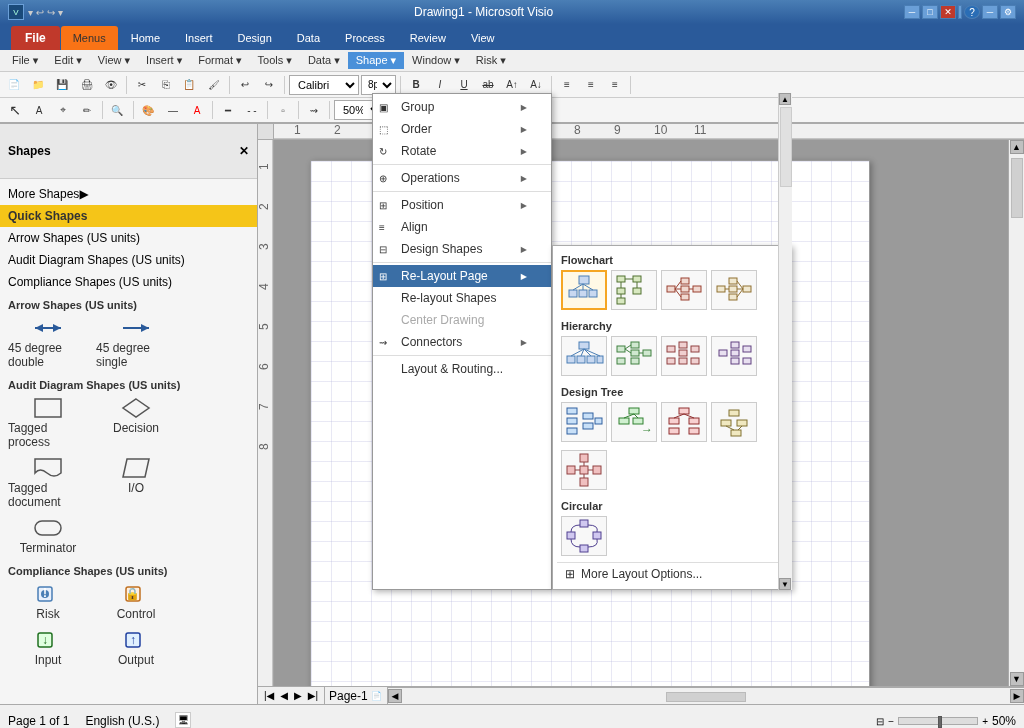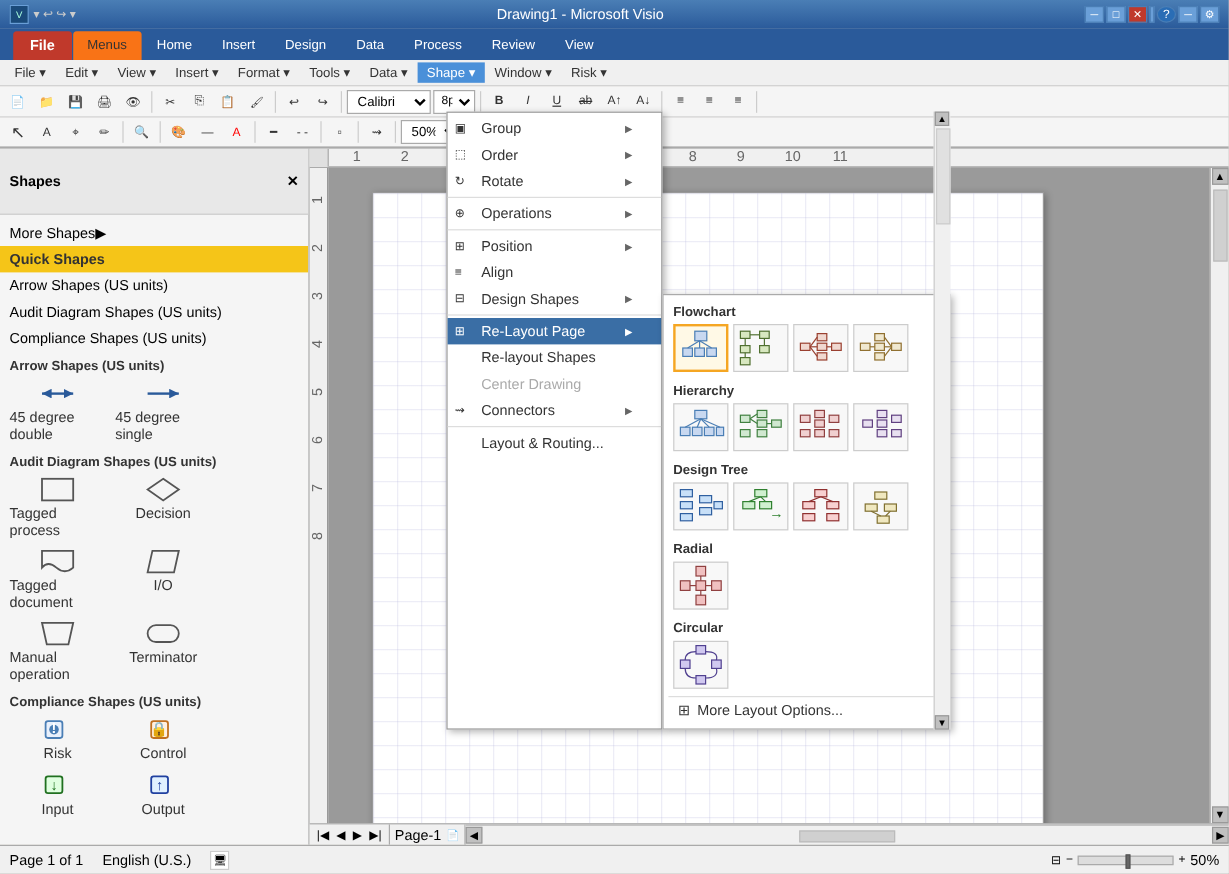--- a/index.html
+++ b/index.html
@@ -200,21 +200,21 @@
       display: flex;
       align-items: center;
     }
 
     
     .status-bar {
       background: #f0f0f0;
       border-top: 1px solid #aaa;
       height: 24px;
       display: flex;
-      align-items: center;
+      align-items: flex-end;
       padding: 0 8px;
       font-size: 11px;
       gap: 16px;
       position: absolute;
       bottom: 0; left: 0; right: 0;
     }
 
     
     .dropdown-overlay {
       position: absolute;
@@ -475,28 +475,20 @@
         <div class="shape-item">
           <div class="shape-icon">
             <svg width="28" height="20">
                 <polygon points="5,1 27,1 23,19 1,19" fill="none" stroke="#555" stroke-width="1.5"></polygon>
               </svg>
           </div>
           <span>I/O</span>
         </div>
         <div class="shape-item">
           <div class="shape-icon">
-            <svg width="28" height="20">
-                <polygon points="1,1 27,1 23,19 5,19" fill="none" stroke="#555" stroke-width="1.5"></polygon>
-              </svg>
-          </div>
-          <span>Manual operation</span>
-        </div>
-        <div class="shape-item">
-          <div class="shape-icon">
             <svg width="28" height="16">
                 <rect x="1" y="1" width="26" height="14" rx="7" ry="7" fill="none" stroke="#555" stroke-width="1.5"></rect>
               </svg>
           </div>
           <span>Terminator</span>
         </div>
       </div>
 
       <div class="shape-group-title">Compliance Shapes (US units)</div>
       <div class="shape-items">
@@ -833,21 +825,20 @@
             <rect x="16" y="24" width="10" height="6" fill="#f0e8c0" stroke="#807030" stroke-width="1"></rect>
             <rect x="6" y="14" width="10" height="6" fill="#f0e8c0" stroke="#807030" stroke-width="1"></rect>
             <rect x="22" y="14" width="10" height="6" fill="#f0e8c0" stroke="#807030" stroke-width="1"></rect>
             <rect x="14" y="4" width="10" height="6" fill="#f0e8c0" stroke="#807030" stroke-width="1"></rect>
             <line x1="11" y1="20" x2="19" y2="24" stroke="#807030" stroke-width="1"></line>
             <line x1="27" y1="20" x2="23" y2="24" stroke="#807030" stroke-width="1"></line>
           </svg>
         </div>
       </div>
 
-      <div class="flyout-section-title">Radial</div>
       <div class="flyout-row">
         <div class="flyout-icon">
           <svg width="38" height="36">
             <rect x="15" y="14" width="8" height="8" fill="#f0c0c0" stroke="#904040" stroke-width="1"></rect>
             <rect x="15" y="2" width="8" height="8" fill="#f0c0c0" stroke="#904040" stroke-width="1"></rect>
             <rect x="15" y="26" width="8" height="8" fill="#f0c0c0" stroke="#904040" stroke-width="1"></rect>
             <rect x="2" y="14" width="8" height="8" fill="#f0c0c0" stroke="#904040" stroke-width="1"></rect>
             <rect x="28" y="14" width="8" height="8" fill="#f0c0c0" stroke="#904040" stroke-width="1"></rect>
             <line x1="19" y1="10" x2="19" y2="14" stroke="#904040" stroke-width="1"></line>
             <line x1="19" y1="22" x2="19" y2="26" stroke="#904040" stroke-width="1"></line>

